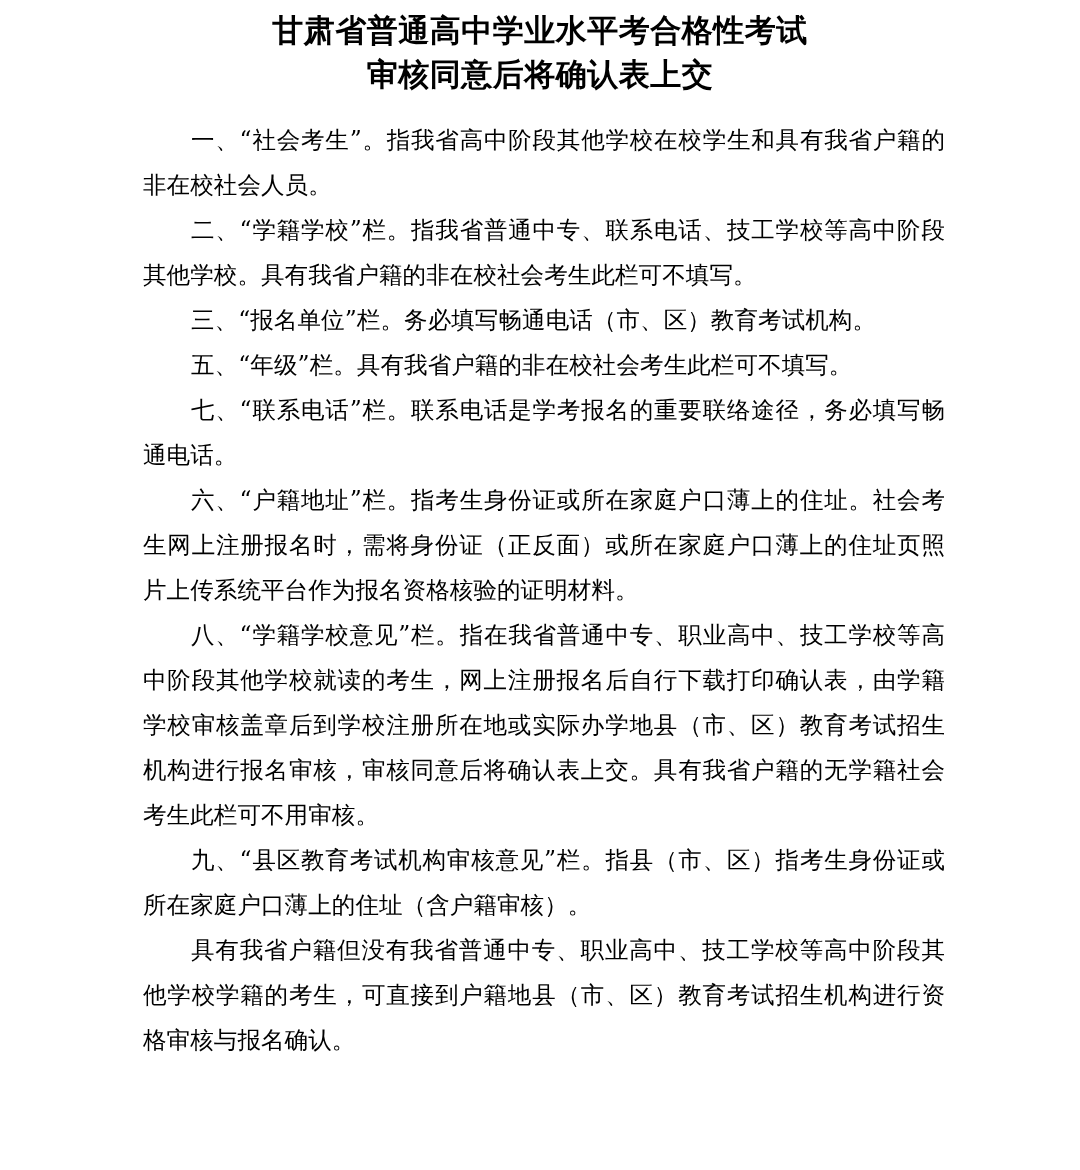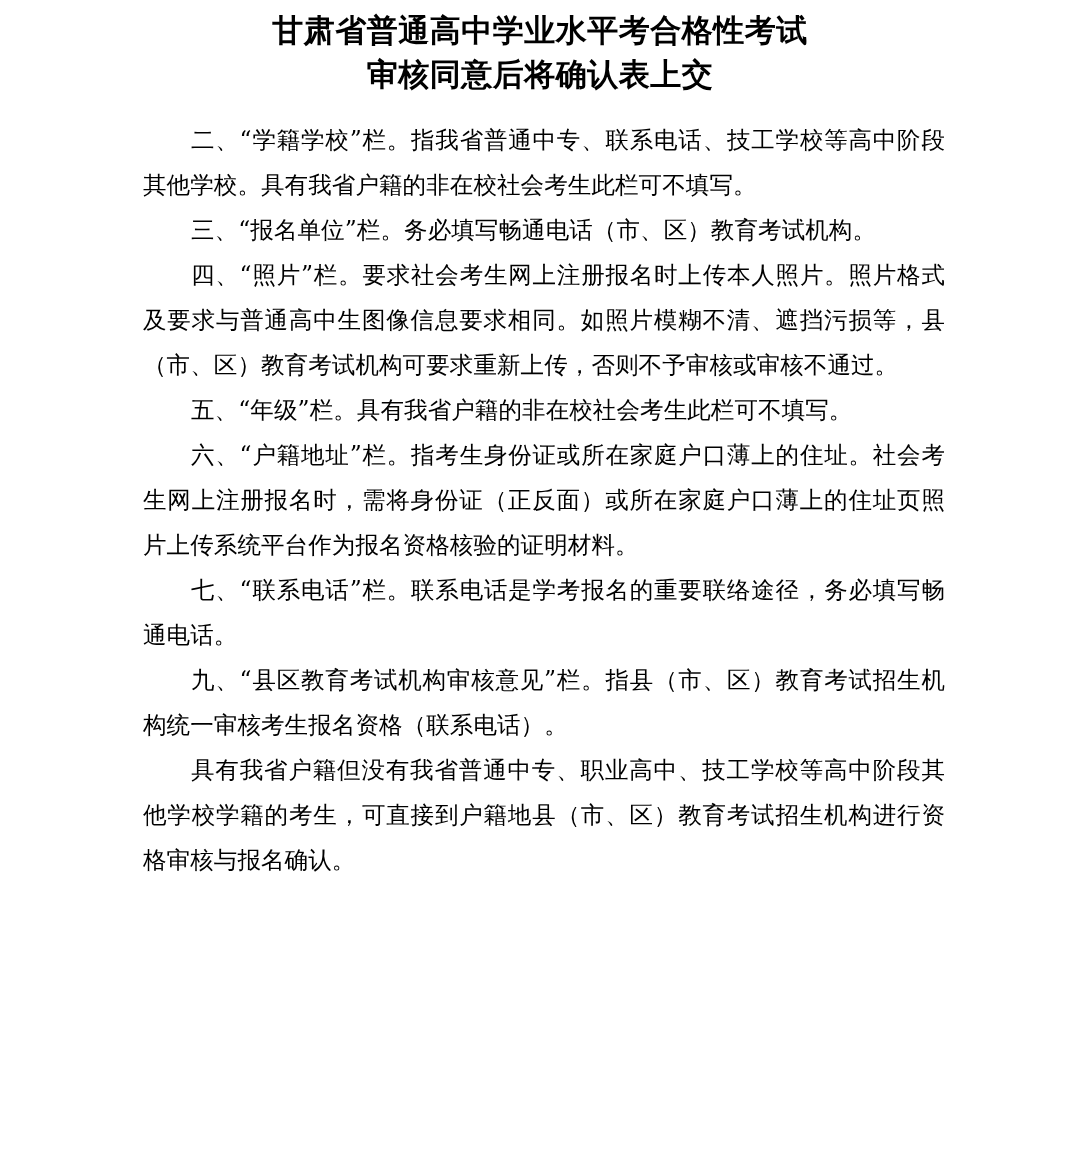--- a/index.html
+++ b/index.html
@@ -65,24 +65,25 @@
 <body>
 
 <div class="page">
 
   <div class="title-block">
     <div class="title-line">甘肃省普通高中学业水平考合格性考试</div>
     <div class="title-line">审核同意后将确认表上交</div>
   </div>
 
   <div class="body-block">
+    <p class="para">一、“社会考生”。指我省高中阶段其他学校在校学生和具有我省户籍的非在校社会人员。</p>
     <p class="para">二、“学籍学校”栏。指我省普通中专、联系电话、技工学校等高中阶段其他学校。具有我省户籍的非在校社会考生此栏可不填写。</p>
     <p class="para">三、“报名单位”栏。务必填写畅通电话（市、区）教育考试机构。</p>
-    <p class="para">四、“照片”栏。要求社会考生网上注册报名时上传本人照片。照片格式及要求与普通高中生图像信息要求相同。如照片模糊不清、遮挡污损等，县（市、区）教育考试机构可要求重新上传，否则不予审核或审核不通过。</p>
     <p class="para">五、“年级”栏。具有我省户籍的非在校社会考生此栏可不填写。</p>
+    <p class="para">七、“联系电话”栏。联系电话是学考报名的重要联络途径，务必填写畅通电话。</p>
     <p class="para">六、“户籍地址”栏。指考生身份证或所在家庭户口薄上的住址。社会考生网上注册报名时，需将身份证（正反面）或所在家庭户口薄上的住址页照片上传系统平台作为报名资格核验的证明材料。</p>
-    <p class="para">七、“联系电话”栏。联系电话是学考报名的重要联络途径，务必填写畅通电话。</p>
-    <p class="para">九、“县区教育考试机构审核意见”栏。指县（市、区）教育考试招生机构统一审核考生报名资格（联系电话）。</p>
+    <p class="para">八、“学籍学校意见”栏。指在我省普通中专、职业高中、技工学校等高中阶段其他学校就读的考生，网上注册报名后自行下载打印确认表，由学籍学校审核盖章后到学校注册所在地或实际办学地县（市、区）教育考试招生机构进行报名审核，审核同意后将确认表上交。具有我省户籍的无学籍社会考生此栏可不用审核。</p>
+    <p class="para">九、“县区教育考试机构审核意见”栏。指县（市、区）指考生身份证或所在家庭户口薄上的住址（含户籍审核）。</p>
     <p class="para">具有我省户籍但没有我省普通中专、职业高中、技工学校等高中阶段其他学校学籍的考生，可直接到户籍地县（市、区）教育考试招生机构进行资格审核与报名确认。</p>
 
   </div>
 
 </div>
 
 </body></html>

